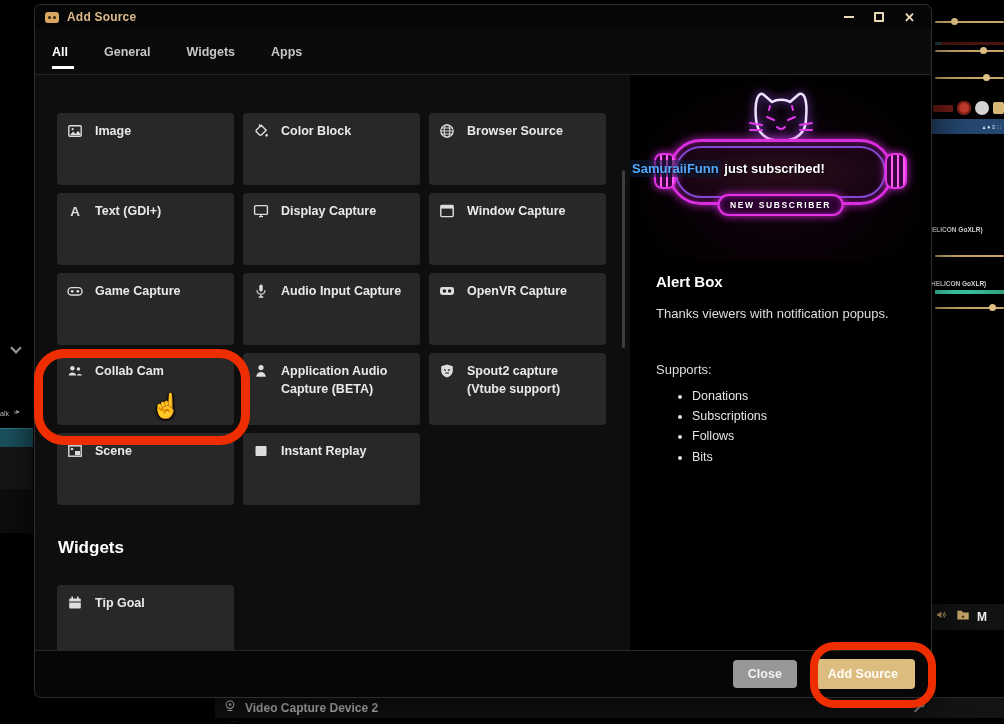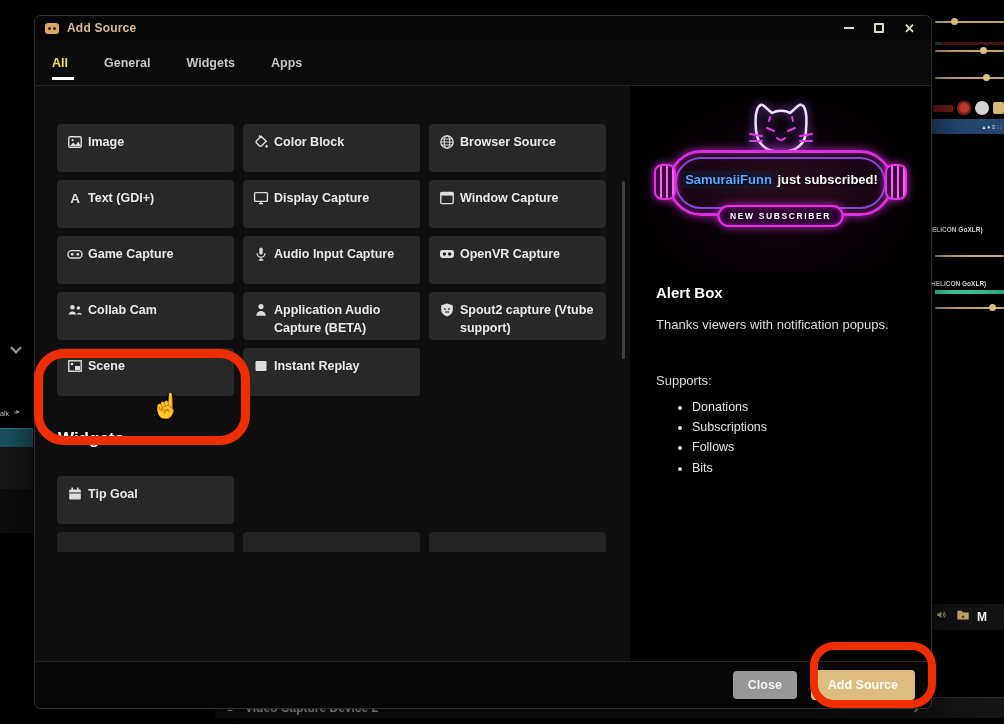--- a/index.html
+++ b/index.html
@@ -34,64 +34,64 @@
   .bg-teal-bar { position:absolute; left:0; top:428px; width:33px; height:19px; background:#1a525f; border-top:1px solid #2a7a8a; }
   .bg-band1 { position:absolute; left:0; top:447px; width:33px; height:42px; background:#161616; }
   .bg-band2 { position:absolute; left:0; top:489px; width:33px; height:44px; background:#0d0d0d; }
   .bottom-row { position:absolute; left:215px; top:697px; width:789px; height:21px; background:#141414;
     border-top:1px solid #2c2c2c; display:flex; align-items:center; gap:8px; padding-left:8px; }
   .bottom-row .lbl { color:#d4d4d4; font-size:12px; font-weight:600; }
   .bottom-row .wrench { position:absolute; left:697px; top:2px; }
   .bottom-dots { position:absolute; left:228px; top:717px; color:#4a4a4a; font-size:8px; letter-spacing:1px; }
 
   
-  .modal { position:absolute; left:35px; top:16px; width:896px; height:692px; background:#101010;
+  .modal { position:absolute; left:35px; top:5px; width:896px; height:692px; background:#101010;
     border-radius:6px; overflow:hidden; display:flex; flex-direction:column;
     box-shadow:0 0 0 1px #2e2e2e, 0 10px 40px rgba(0,0,0,.8); }
   .titlebar { height:24px; background:#060606; display:flex; align-items:center; gap:8px; padding:0 10px; flex:0 0 auto; }
   .app-icon { width:14px; height:11px; background:#d9a75f; border-radius:3px; position:relative; }
   .app-icon::after { content:""; position:absolute; left:3px; top:4px; width:3px; height:3px; background:#3a2610;
     border-radius:50%; box-shadow:5px 0 0 #3a2610; }
   .title-text { color:#dcba8a; font-size:12px; font-weight:700; letter-spacing:.2px; }
   .win-controls { margin-left:auto; display:flex; align-items:center; gap:20px; padding-right:6px; }
   .win-min { width:10px; height:2px; background:#ead9b8; }
   .win-max { width:10px; height:10px; border:2px solid #ead9b8; border-radius:1px; }
   .win-close { color:#ead9b8; font-size:13px; font-weight:700; line-height:1; }
 
   .tabbar { height:46px; background:#0b0b0b; border-bottom:1px solid #242424; display:flex; align-items:stretch;
     padding-left:17px; flex:0 0 auto; }
   .tab { display:flex; align-items:center; margin-right:36px; color:#c6c6c6; font-size:12.5px; font-weight:700; position:relative; }
-  .tab.active { color:#fde047; }
+  .tab.active { color:#ffffff; }
   .tab.active::after { content:""; position:absolute; left:0; bottom:5px; width:22px; height:3px; background:#fff; }
 
   .body { flex:1; display:flex; min-height:0; }
   .list { width:595px; background:#0e0e0e; position:relative; padding:38px 0 0 22px; overflow:hidden; }
   .grid { display:grid; grid-template-columns:repeat(3,177px); gap:8px 9px; }
-  .src-btn { height:48px; background:#282828; border-radius:4px; padding:9px 10px; display:flex; gap:5px;
+  .src-btn { height:72px; background:#282828; border-radius:4px; padding:9px 10px; display:flex; gap:12px;
     align-items:flex-start; color:#e9e9e9; font-size:12.5px; font-weight:700; line-height:1.45; }
   .src-btn .ic { flex:0 0 16px; height:16px; margin-top:1px; }
   .widgets-title { color:#fff; font-size:17px; font-weight:800; margin:33px 0 27px 1px; }
   .partial-grid { margin-top:8px; }
   .shell { height:20px; background:#232323; border-radius:4px 4px 0 0; }
   .scrollbar { position:absolute; right:5px; top:95px; width:3px; height:178px; background:#3f3f3f; border-radius:2px; }
 
   
   .preview-panel { flex:1; background:#000; position:relative; color:#fff; }
   .alert-area { position:relative; height:186px; overflow:hidden;
     background:radial-gradient(ellipse at 50% 60%, #14020f 0%, #000 75%); }
   .cat-svg { position:absolute; left:90px; top:4px; filter:drop-shadow(0 0 5px rgba(165,85,255,.95)); }
   .neon-frame { position:absolute; left:38px; top:64px; width:225px; height:66px; border:3px solid #db2ee0; border-radius:33px;
     background:radial-gradient(ellipse at center, #2b0e1c 0%, #160413 75%);
     box-shadow:0 0 10px rgba(219,46,224,.8), inset 0 0 12px rgba(219,46,224,.45); }
   .neon-frame::after { content:""; position:absolute; inset:4px; border:2px solid rgba(145,85,240,.85); border-radius:28px; }
   .lantern { position:absolute; width:22px; height:36px; border:2px solid #e531e5; border-radius:8px;
     background:repeating-linear-gradient(90deg,#3a0040 0 4px,#ff5ef0 4px 6px);
     box-shadow:0 0 8px rgba(229,49,229,.8); top:78px; }
   .lantern.l { left:24px; } .lantern.r { left:255px; }
-  .alert-line { position:absolute; left:0; right:0; top:86px; text-align:center; font-size:13px; font-weight:800;
+  .alert-line { position:absolute; left:0; right:0; top:86px; font-size:13px; font-weight:800;
     text-shadow:0 1px 3px #000; z-index:2; }
   .alert-line .user { color:#55aaff; background:rgba(15,30,60,.55); padding:1px 2px; }
   .alert-line .msg { color:#fff; }
   .alert-badge { position:absolute; left:50%; transform:translateX(-50%); top:119px; z-index:3;
     border:2px solid #e531e5; background:#2c0030; color:#fff; font-size:8.5px; font-weight:800;
     letter-spacing:1.6px; padding:4px 11px; border-radius:12px; white-space:nowrap;
     box-shadow:0 0 9px rgba(212,43,224,.9), inset 0 0 5px rgba(212,43,224,.6); }
   .alert-title { margin:12px 0 0 26px; font-size:15px; font-weight:800; }
   .alert-desc { margin:13px 26px 0; font-size:13px; color:#dedede; line-height:1.75; width:240px; }
   .supports { margin:36px 26px 4px; font-size:13px; color:#dedede; }

